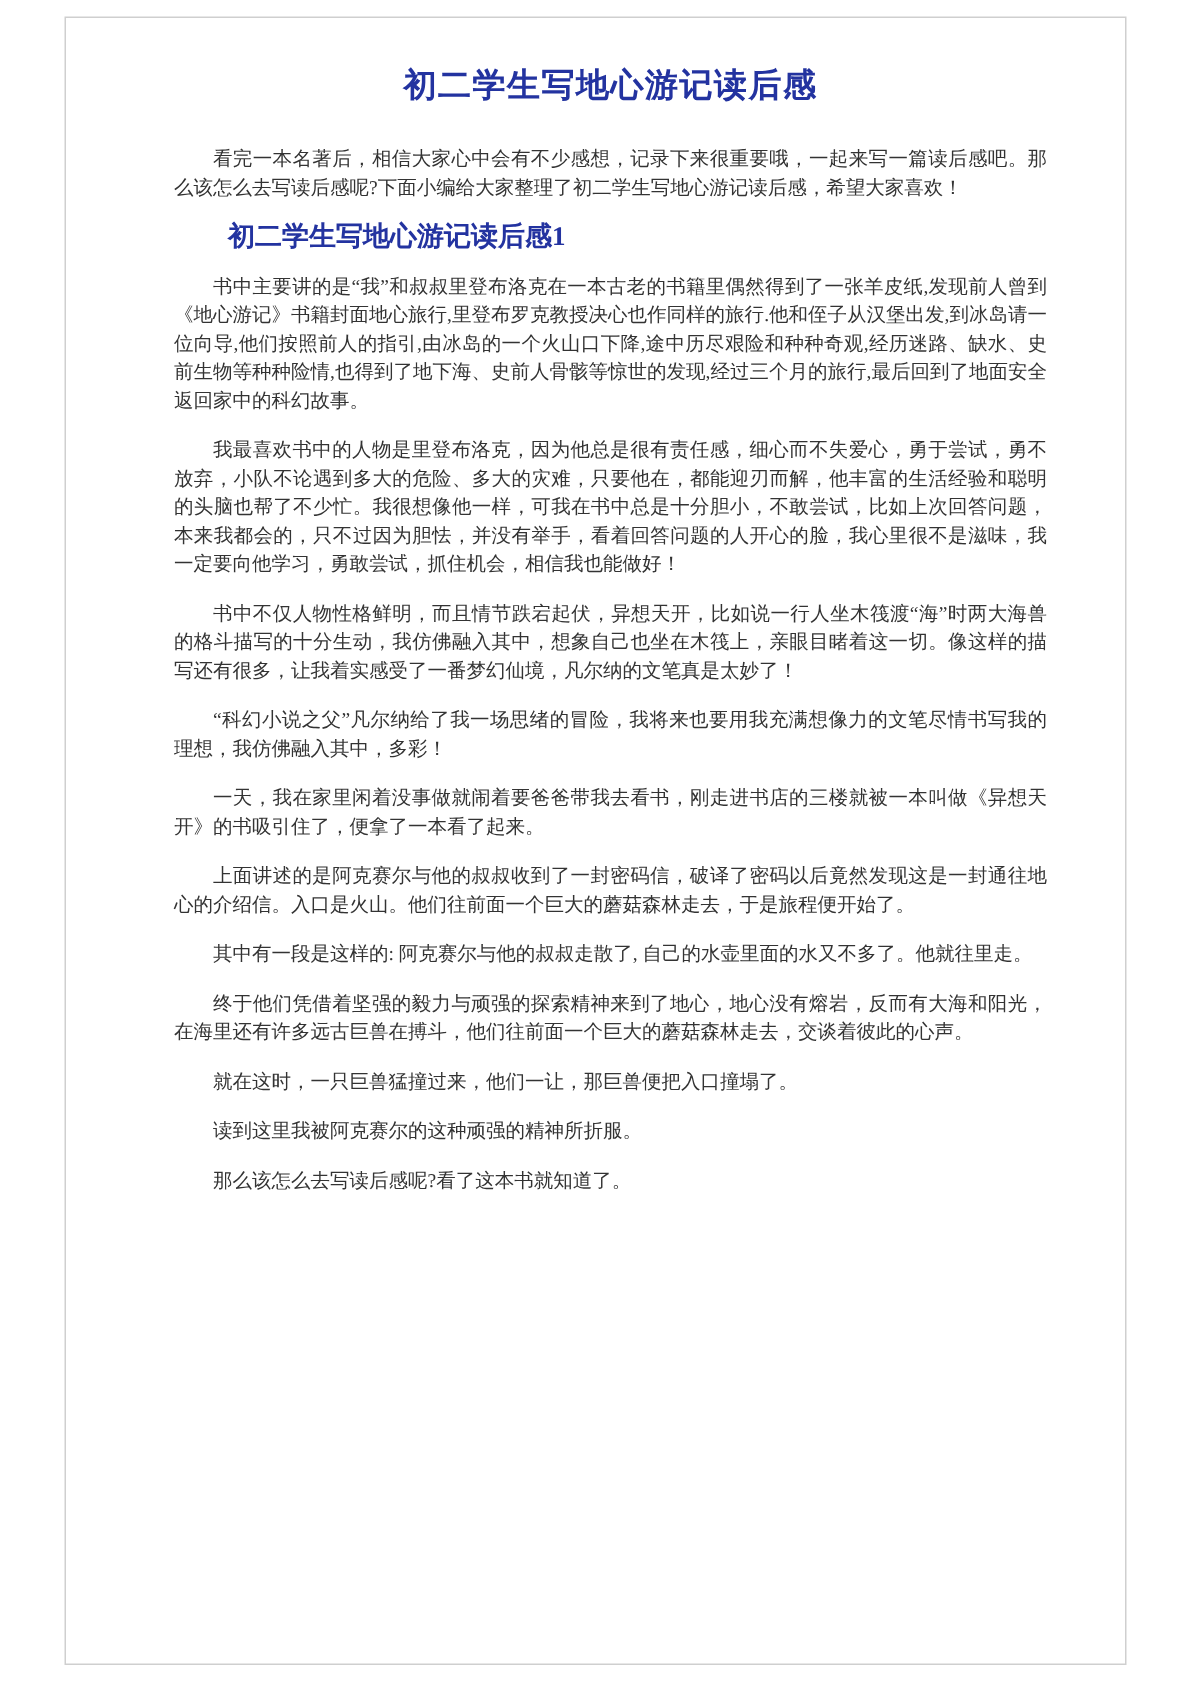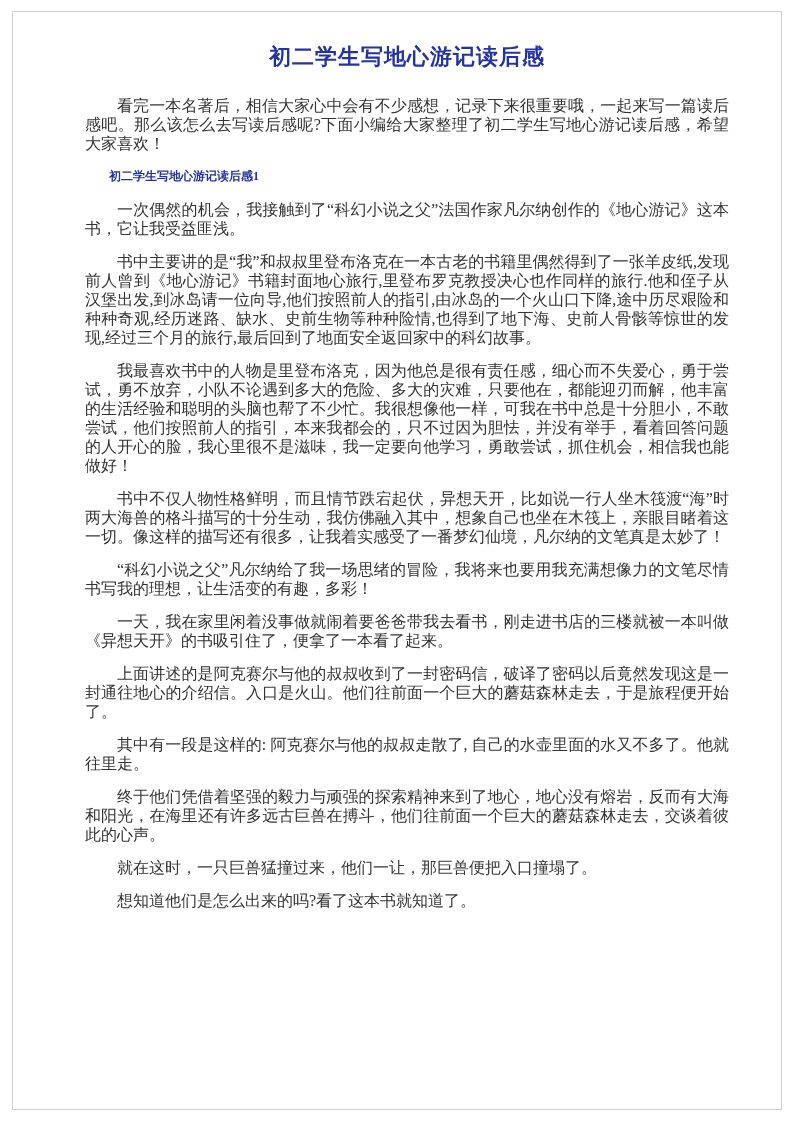--- a/index.html
+++ b/index.html
@@ -6,66 +6,66 @@
     margin: 0;
     padding: 0;
     background: #ffffff;
   }
   body {
     font-family: "Liberation Serif", "DejaVu Serif", serif;
     -webkit-font-smoothing: antialiased;
   }
   .page {
     position: relative;
-    width: 770px;
+    width: 708px;
     min-height: 1099px;
     margin: 11px auto;
     background: #ffffff;
     border: 1px solid #cfcfcf;
     box-sizing: border-box;
     padding: 24px 52px 40px 72px;
   }
   .doc-title {
     text-align: center;
     color: var(--accent, #2333a0);
     font-size: 22px;
     font-weight: bold;
     margin: 6px 0 24px 0;
     letter-spacing: 1px;
   }
   .para {
-    font-size: 16px;
+    font-size: 13px;
     color: var(--body-text, #333333);
     line-height: 19px;
     text-indent: 2em;
     text-align: justify;
     margin: 0 0 14px 0;
   }
   .heading {
-    font-size: 12px;
+    font-size: 18px;
     color: var(--accent, #2333a0);
     font-weight: bold;
     line-height: 19px;
     text-indent: 2em;
     margin: 0 0 14px 0;
   }
 </style>
 </head>
 <body>
 
 <div class="page">
   <h1 class="doc-title">初二学生写地心游记读后感</h1>
   <div id="content">
       <p class="para">看完一本名著后，相信大家心中会有不少感想，记录下来很重要哦，一起来写一篇读后感吧。那么该怎么去写读后感呢?下面小编给大家整理了初二学生写地心游记读后感，希望大家喜欢！</p>
       <h2 class="heading">初二学生写地心游记读后感1</h2>
-      <p class="para">一次偶然的机会，我接触到了“科幻小说之父”法国作家凡尔纳创作的《地心游记》这本书，它让我受益匪浅。</p>
       <p class="para">书中主要讲的是“我”和叔叔里登布洛克在一本古老的书籍里偶然得到了一张羊皮纸,发现前人曾到《地心游记》书籍封面地心旅行,里登布罗克教授决心也作同样的旅行.他和侄子从汉堡出发,到冰岛请一位向导,他们按照前人的指引,由冰岛的一个火山口下降,途中历尽艰险和种种奇观,经历迷路、缺水、史前生物等种种险情,也得到了地下海、史前人骨骸等惊世的发现,经过三个月的旅行,最后回到了地面安全返回家中的科幻故事。</p>
-      <p class="para">我最喜欢书中的人物是里登布洛克，因为他总是很有责任感，细心而不失爱心，勇于尝试，勇不放弃，小队不论遇到多大的危险、多大的灾难，只要他在，都能迎刃而解，他丰富的生活经验和聪明的头脑也帮了不少忙。我很想像他一样，可我在书中总是十分胆小，不敢尝试，他们按照前人的指引，本来我都会的，只不过因为胆怯，并没有举手，看着回答问题的人开心的脸，我心里很不是滋味，我一定要向他学习，勇敢尝试，抓住机会，相信我也能做好！</p>
+      <p class="para">我最喜欢书中的人物是里登布洛克，因为他总是很有责任感，细心而不失爱心，勇于尝试，勇不放弃，小队不论遇到多大的危险、多大的灾难，只要他在，都能迎刃而解，他丰富的生活经验和聪明的头脑也帮了不少忙。我很想像他一样，可我在书中总是十分胆小，不敢尝试，比如上次回答问题，本来我都会的，只不过因为胆怯，并没有举手，看着回答问题的人开心的脸，我心里很不是滋味，我一定要向他学习，勇敢尝试，抓住机会，相信我也能做好！</p>
       <p class="para">书中不仅人物性格鲜明，而且情节跌宕起伏，异想天开，比如说一行人坐木筏渡“海”时两大海兽的格斗描写的十分生动，我仿佛融入其中，想象自己也坐在木筏上，亲眼目睹着这一切。像这样的描写还有很多，让我着实感受了一番梦幻仙境，凡尔纳的文笔真是太妙了！</p>
-      <p class="para">“科幻小说之父”凡尔纳给了我一场思绪的冒险，我将来也要用我充满想像力的文笔尽情书写我的理想，让生活变的有趣，多彩！</p>
+      <p class="para">“科幻小说之父”凡尔纳给了我一场思绪的冒险，我将来也要用我充满想像力的文笔尽情书写我的理想，我仿佛融入其中，多彩！</p>
       <p class="para">一天，我在家里闲着没事做就闹着要爸爸带我去看书，刚走进书店的三楼就被一本叫做《异想天开》的书吸引住了，便拿了一本看了起来。</p>
       <p class="para">上面讲述的是阿克赛尔与他的叔叔收到了一封密码信，破译了密码以后竟然发现这是一封通往地心的介绍信。入口是火山。他们往前面一个巨大的蘑菇森林走去，于是旅程便开始了。</p>
       <p class="para">其中有一段是这样的: 阿克赛尔与他的叔叔走散了, 自己的水壶里面的水又不多了。他就往里走。</p>
       <p class="para">终于他们凭借着坚强的毅力与顽强的探索精神来到了地心，地心没有熔岩，反而有大海和阳光，在海里还有许多远古巨兽在搏斗，他们往前面一个巨大的蘑菇森林走去，交谈着彼此的心声。</p>
       <p class="para">就在这时，一只巨兽猛撞过来，他们一让，那巨兽便把入口撞塌了。</p>
-      <p class="para">想知道他们是怎么出来的吗?看了这本书就知道了。</p>
+      <p class="para">读到这里我被阿克赛尔的这种顽强的精神所折服。</p>
+      <p class="para">那么该怎么去写读后感呢?看了这本书就知道了。</p>
     </div>
 </div>
 
 </body></html>

